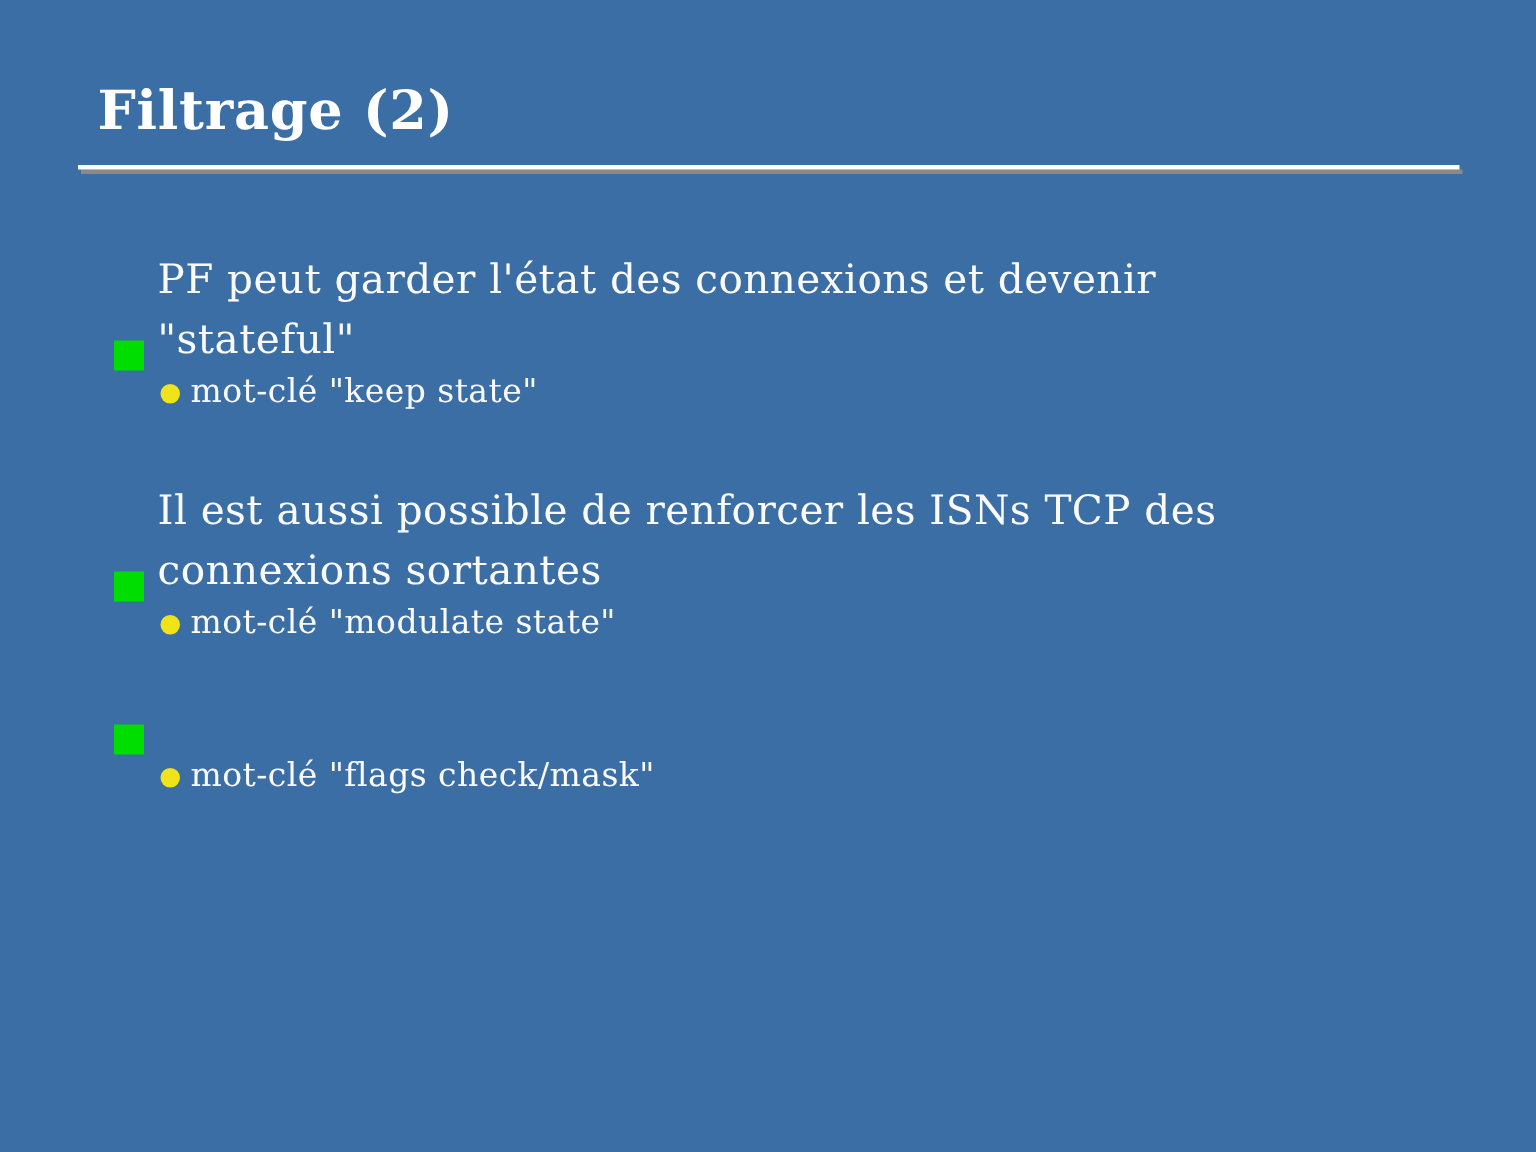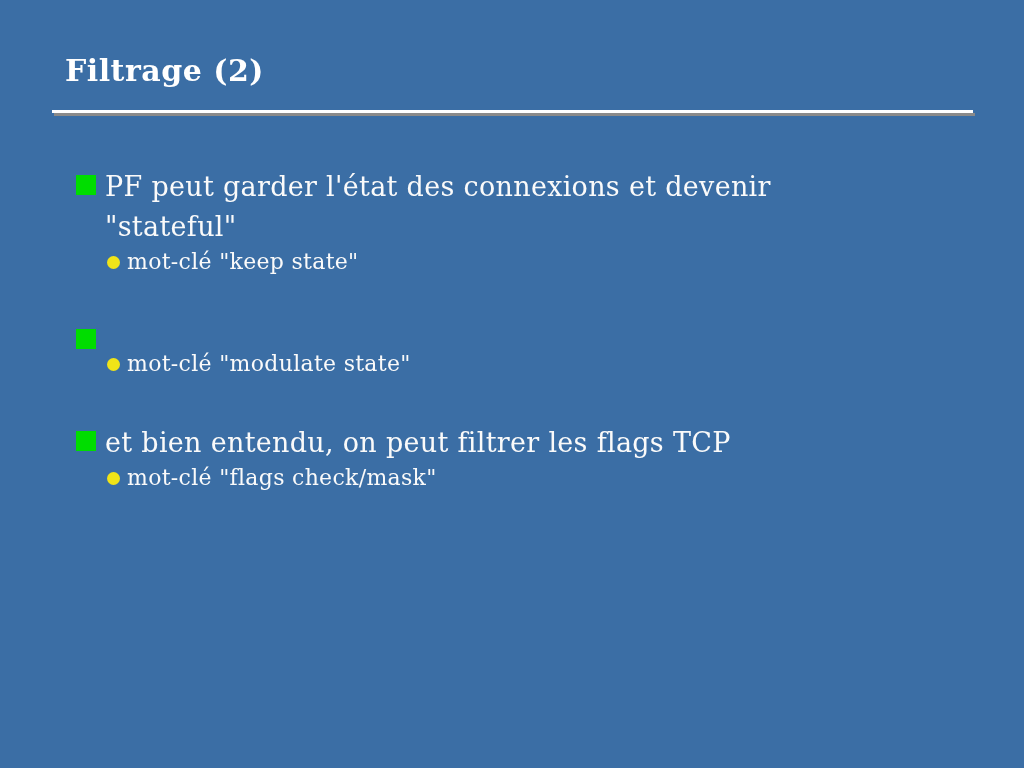--- a/index.html
+++ b/index.html
@@ -16,21 +16,21 @@
   body {
     background: var(--background);
     font-family: "DejaVu Serif", "Liberation Serif", serif;
     overflow: hidden;
     position: relative;
   }
   .title {
     position: absolute;
     left: 65px;
     top: 54px;
-    font-size: 30px;
+    font-size: 36px;
     line-height: 1.15;
     color: var(--title-color);
     letter-spacing: 0.5px;
     white-space: nowrap;
   }
   .rule {
     position: absolute;
     left: 52px;
     top: 110px;
     width: 921px;
@@ -38,21 +38,21 @@
     background: var(--rule-top);
     box-shadow: 2px 3px 0 var(--rule-shadow);
   }
   .content {
     position: absolute;
     top: 167px;
     left: 76px;
     right: 30px;
   }
   .group { margin-bottom: 45px; }
-  .item { display: flex; align-items: flex-start; }
+  .item { display: flex; align-items: flex-end; }
   .sq {
     flex: none;
     width: 20px;
     height: 20px;
     margin-top: 8px;
     background: var(--bullet-square);
   }
   .item-text {
     margin-left: 9px;
     font-size: 27px;
@@ -97,32 +97,33 @@
       </div>
       <div class="subitem">
         <span class="dot"></span>
         <div class="sub-text">mot-clé "keep state"</div>
       </div>
     </div>
 
     <div class="group">
       <div class="item">
         <span class="sq"></span>
+        <div class="item-text">Il est aussi possible de renforcer les ISNs TCP des
+connexions sortantes</div>
       </div>
       <div class="subitem">
         <span class="dot"></span>
         <div class="sub-text">mot-clé "modulate state"</div>
       </div>
     </div>
 
 
     <div class="group">
       <div class="item">
         <span class="sq"></span>
-        <div class="item-text">et bien entendu, on peut filtrer les flags TCP</div>
       </div>
       <div class="subitem">
         <span class="dot"></span>
         <div class="sub-text">mot-clé "flags check/mask"</div>
       </div>
     </div>
 
   </div>
 </div>
 

